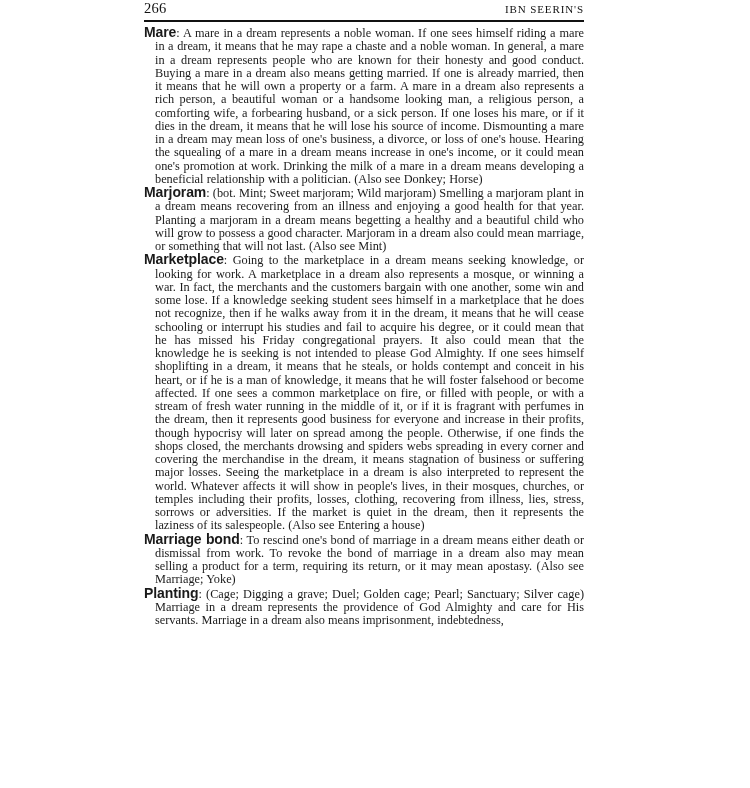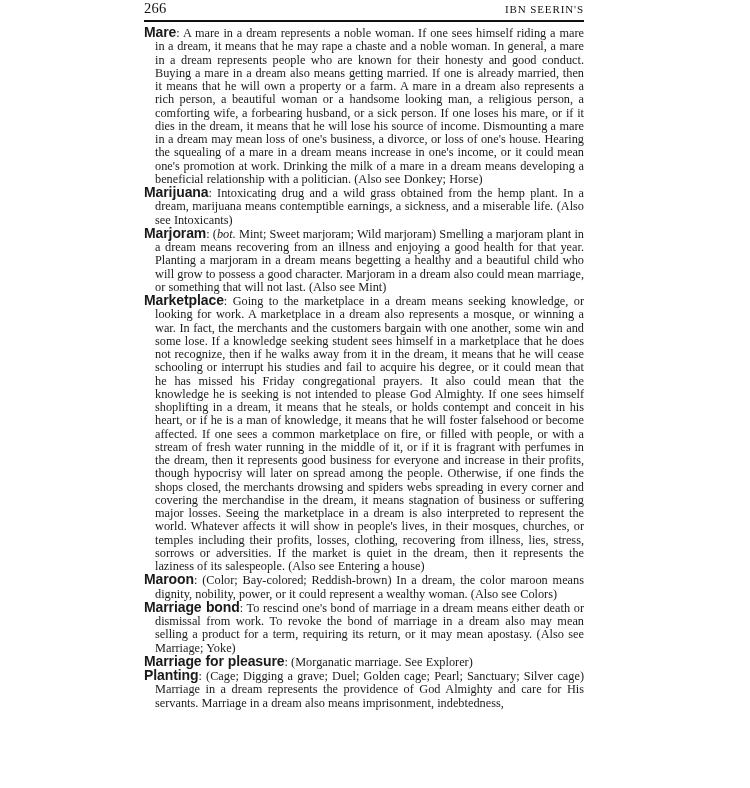--- a/index.html
+++ b/index.html
@@ -66,43 +66,39 @@
   }
   .headword {
     font-family: "Liberation Sans", "DejaVu Sans", sans-serif;
     font-weight: bold;
     font-size: 14px;
     letter-spacing: -0.1px;
   }
   .xref {
   }
   .term {
-    font-style: italic;
   }
   .body-text {
     font-family: "Liberation Serif", "DejaVu Serif", serif;
   }
 </style>
 </head>
 <body>
 
 <div class="page">
   <div class="content-block">
 
     <div class="running-head">
       <span class="folio">266</span>
       <span class="book-title">IBN SEERIN'S</span>
     </div>
     <div class="head-rule"></div>
 
     <div class="entries" id="entries-container">
         <p class="entry"><span class="headword">Mare</span><span class="body-text">: </span><span class="body-text">A mare in a dream represents a noble woman. If one sees himself riding a mare in a dream, it means that he may rape a chaste and a noble woman. In general, a mare in a dream represents people who are known for their honesty and good conduct. Buying a mare in a dream also means getting married. If one is already married, then it means that he will own a property or a farm. A mare in a dream also represents a rich person, a beautiful woman or a handsome looking man, a religious person, a comforting wife, a forbearing husband, or a sick person. If one loses his mare, or if it dies in the dream, it means that he will lose his source of income. Dismounting a mare in a dream may mean loss of one's business, a divorce, or loss of one's house. Hearing the squealing of a mare in a dream means increase in one's income, or it could mean one's promotion at work. Drinking the milk of a mare in a dream means developing a beneficial relationship with a politician. </span><span class="xref">(Also see Donkey; Horse)</span></p>
-        <p class="entry"><span class="headword">Marijuana</span><span class="body-text">: </span><span class="body-text">Intoxicating drug and a wild grass obtained from the hemp plant. In a dream, marijuana means contemptible earnings, a sickness, and a miserable life. </span><span class="xref">(Also see Intoxicants)</span></p>
         <p class="entry"><span class="headword">Marjoram</span><span class="body-text">: </span><span class="body-text">(</span><span class="term">bot.</span><span class="body-text"> Mint; Sweet marjoram; Wild marjoram) Smelling a marjoram plant in a dream means recovering from an illness and enjoying a good health for that year. Planting a marjoram in a dream means begetting a healthy and a beautiful child who will grow to possess a good character. Marjoram in a dream also could mean marriage, or something that will not last. </span><span class="xref">(Also see Mint)</span></p>
         <p class="entry"><span class="headword">Marketplace</span><span class="body-text">: </span><span class="body-text">Going to the marketplace in a dream means seeking knowledge, or looking for work. A marketplace in a dream also represents a mosque, or winning a war. In fact, the merchants and the customers bargain with one another, some win and some lose. If a knowledge seeking student sees himself in a marketplace that he does not recognize, then if he walks away from it in the dream, it means that he will cease schooling or interrupt his studies and fail to acquire his degree, or it could mean that he has missed his Friday congregational prayers. It also could mean that the knowledge he is seeking is not intended to please God Almighty. If one sees himself shoplifting in a dream, it means that he steals, or holds contempt and conceit in his heart, or if he is a man of knowledge, it means that he will foster falsehood or become affected. If one sees a common marketplace on fire, or filled with people, or with a stream of fresh water running in the middle of it, or if it is fragrant with perfumes in the dream, then it represents good business for everyone and increase in their profits, though hypocrisy will later on spread among the people. Otherwise, if one finds the shops closed, the merchants drowsing and spiders webs spreading in every corner and covering the merchandise in the dream, it means stagnation of business or suffering major losses. Seeing the marketplace in a dream is also interpreted to represent the world. Whatever affects it will show in people's lives, in their mosques, churches, or temples including their profits, losses, clothing, recovering from illness, lies, stress, sorrows or adversities. If the market is quiet in the dream, then it represents the laziness of its salespeople. </span><span class="xref">(Also see Entering a house)</span></p>
-        <p class="entry"><span class="headword">Maroon</span><span class="body-text">: </span><span class="body-text">(Color; Bay-colored; Reddish-brown) In a dream, the color maroon means dignity, nobility, power, or it could represent a wealthy woman. </span><span class="xref">(Also see Colors)</span></p>
         <p class="entry"><span class="headword">Marriage bond</span><span class="body-text">: </span><span class="body-text">To rescind one's bond of marriage in a dream means either death or dismissal from work. To revoke the bond of marriage in a dream also may mean selling a product for a term, requiring its return, or it may mean apostasy. </span><span class="xref">(Also see Marriage; Yoke)</span></p>
-        <p class="entry"><span class="headword">Marriage for pleasure</span><span class="body-text">: </span><span class="body-text">(Morganatic marriage. </span><span class="xref">See Explorer</span><span class="body-text">)</span></p>
         <p class="entry"><span class="headword">Planting</span><span class="body-text">: </span><span class="body-text">(Cage; Digging a grave; Duel; Golden cage; Pearl; Sanctuary; Silver cage) Marriage in a dream represents the providence of God Almighty and care for His servants. Marriage in a dream also means imprisonment, indebtedness,</span></p>
       </div>
 
   </div>
 </div>
 
 </body></html>

